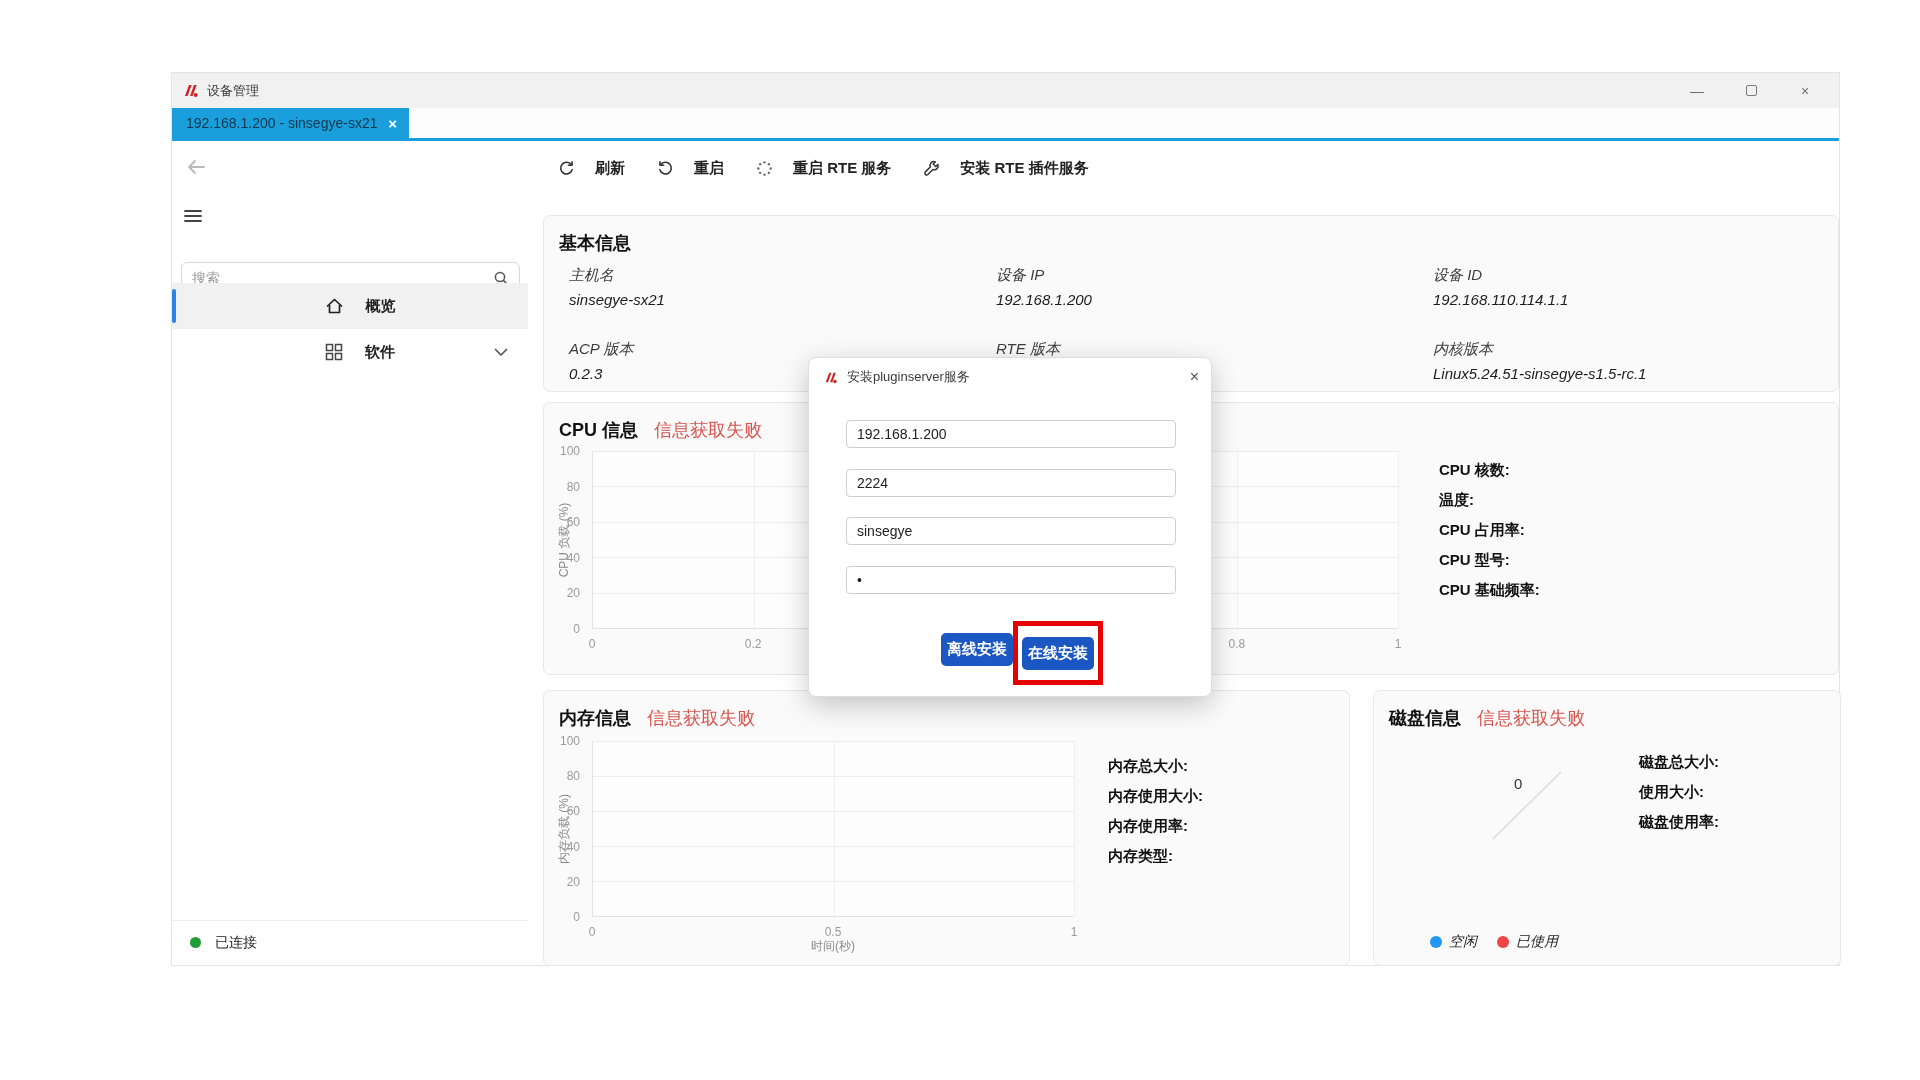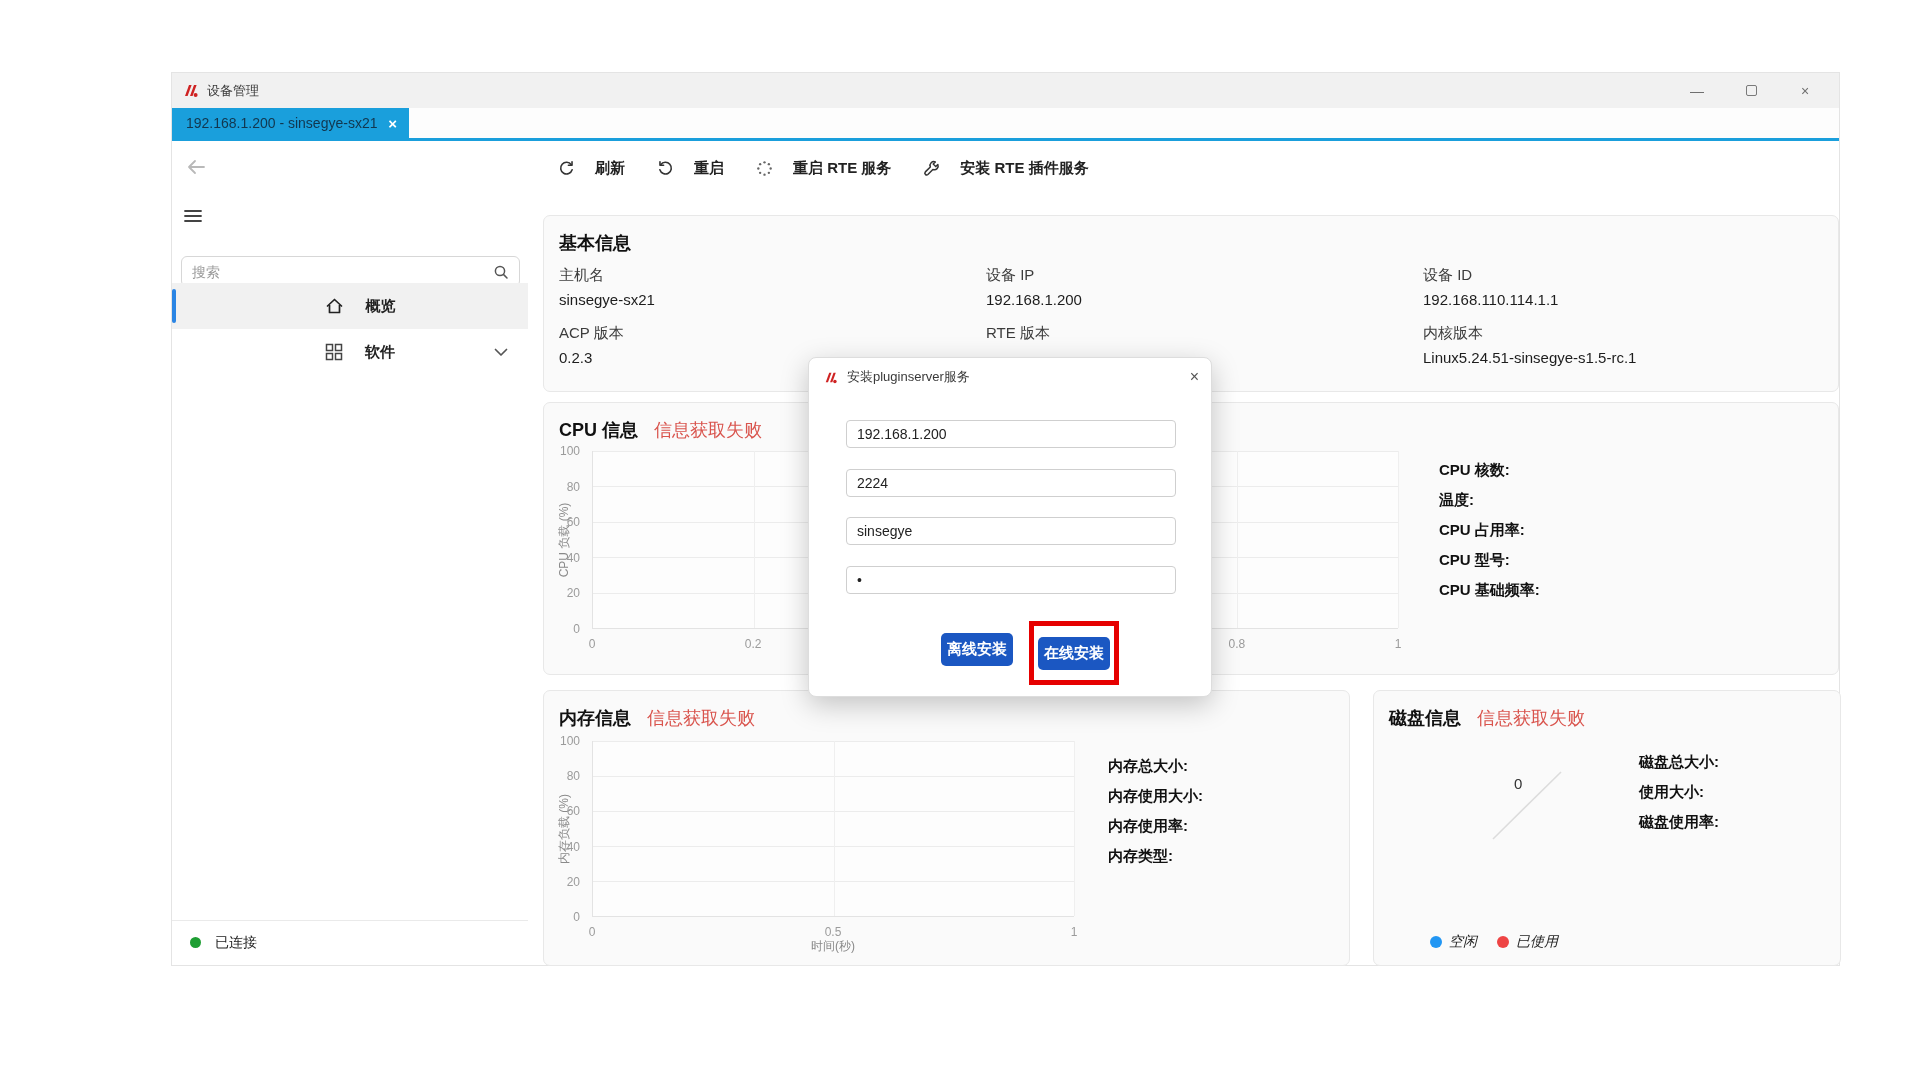--- a/index.html
+++ b/index.html
@@ -20,21 +20,21 @@
   .tab { width:237px; background:#1a9fdc; color:#12374f; font-size:14px; display:flex; align-items:center; padding:0 12px 0 14px; }
   .tab-label { flex:1; white-space:nowrap; overflow:hidden; }
   .tab-close { color:#fff; font-size:15px; font-weight:700; background:none; border:none; cursor:default; }
 
   .win-body { position:relative; display:flex; height:823px; }
 
   
   .sidebar { position:relative; width:356px; height:100%; background:#fff; flex:none; }
   .back-btn { position:absolute; left:14px; top:18px; background:none; border:none; }
   .hamburger-btn { position:absolute; left:12px; top:68px; background:none; border:none; }
-  .search-box { position:absolute; left:9px; top:115px; width:339px; height:31px; border:1px solid #d7d7d7; border-radius:6px; background:#fff; display:flex; align-items:center; padding:0 10px; }
+  .search-box { position:absolute; left:9px; top:121px; width:339px; height:31px; border:1px solid #d7d7d7; border-radius:6px; background:#fff; display:flex; align-items:center; padding:0 10px; }
   .search-box input { flex:1; border:none; outline:none; font-size:14px; color:#333; background:transparent; }
   .search-box input::placeholder { color:#9a9a9a; }
   .nav { position:absolute; left:0; top:142px; width:100%; }
   .nav-item { position:relative; height:46px; display:flex; align-items:center; padding-left:20px; gap:22px; cursor:default;justify-content:center; }
   .nav-item.active { background:#f1f1f1; }
   .active-bar { position:absolute; left:0; top:6px; bottom:6px; width:4px; background:#2b85e4; border-radius:2px; }
   .nav-label { font-size:15px; color:#222; font-weight:600; }
   .nav-item .chevron { position:absolute; right:20px; }
   .sidebar-footer { position:absolute; left:0; right:0; bottom:0; height:44px; border-top:1px solid #eaeaea; display:flex; align-items:center; gap:14px; padding-left:18px; }
   .status-dot { width:11px; height:11px; border-radius:50%; background:#1e9e33; }
@@ -44,21 +44,21 @@
   .content { position:relative; flex:1; background:#fff; }
   .toolbar { position:absolute; left:30px; top:18px; display:flex; gap:32px; align-items:center; }
   .tbtn { display:flex; align-items:center; gap:20px; background:none; border:none; font-size:15px; font-weight:600; color:#222; cursor:default; }
 
   .card { position:absolute; background:#fafafa; border:1px solid #e8e8e8; border-radius:7px; }
   .card-head { display:flex; align-items:baseline; gap:16px; padding:15px 0 0 15px; }
   .card-title { font-size:18px; font-weight:700; color:#111; }
   .err { font-size:18px; color:#d9544d; }
 
   .card-basic { left:15px; top:74px; width:1296px; height:177px; }
-  .fields { position:absolute; left:15px; top:50px; width:1270px; display:grid; grid-template-columns:427px 437px 1fr; row-gap:16px; }
+  .fields { position:absolute; left:25px; top:50px; width:1270px; display:grid; grid-template-columns:427px 437px 1fr; row-gap:32px;font-style:italic; }
   .field { display:flex; flex-direction:column; gap:6px; }
   .f-label { font-size:15px; color:#3c3c3c; }
   .f-value { font-size:15px; color:#1d1d1d; min-height:17px; }
 
   .card-cpu { left:15px; top:261px; width:1296px; height:273px; }
   .card-mem { left:15px; top:549px; width:807px; height:276px; }
   .card-disk { left:845px; top:549px; width:468px; height:276px; }
 
   .ylabel { position:absolute; white-space:nowrap; color:#8a8a8a; font-size:12px; transform:translate(-50%,-50%) rotate(-90deg); }
   .yticks { position:absolute; width:42px; }
@@ -80,21 +80,21 @@
   .legend-label { font-size:14px; color:#222; }
 
   
   .dialog { position:absolute; left:808px; top:357px; width:404px; height:340px; background:#fff; border:1px solid #ddd; border-radius:8px; box-shadow:0 8px 28px rgba(0,0,0,0.22); }
   .dlg-head { display:flex; align-items:center; gap:9px; padding:10px 12px 0 14px; }
   .dlg-title { font-size:13px; color:#3a3a3a; flex:1; }
   .dlg-close { background:none; border:none; font-size:16px; color:#555; cursor:default; }
   .dlg-input { position:absolute; left:37px; width:330px; height:28px; border:1px solid #cfcfcf; border-radius:4px; padding:0 10px; font-size:14px; color:#222; background:#fff; font-family:inherit; }
   .dlg-btn { position:absolute; height:33px; padding:0 6px; min-width:67px; background:#1b57c2; color:#fff; border:none; border-radius:5px; font-size:15px; font-weight:600; cursor:default; font-family:inherit; }
   .btn-offline { left:132px; top:275px; }
-  .red-box { position:absolute; left:204px; top:263px; width:90px; height:64px; border:5px solid #e60000; display:flex; align-items:center; justify-content:center;margin-left:16px; }
+  .red-box { position:absolute; left:204px; top:263px; width:90px; height:64px; border:5px solid #e60000; display:flex; align-items:center; justify-content:center; }
   .btn-online { position:static; }
 
   svg { display:block; }
 </style>
 </head>
 <body>
 
 <div class="page">
   <div class="window">
 

